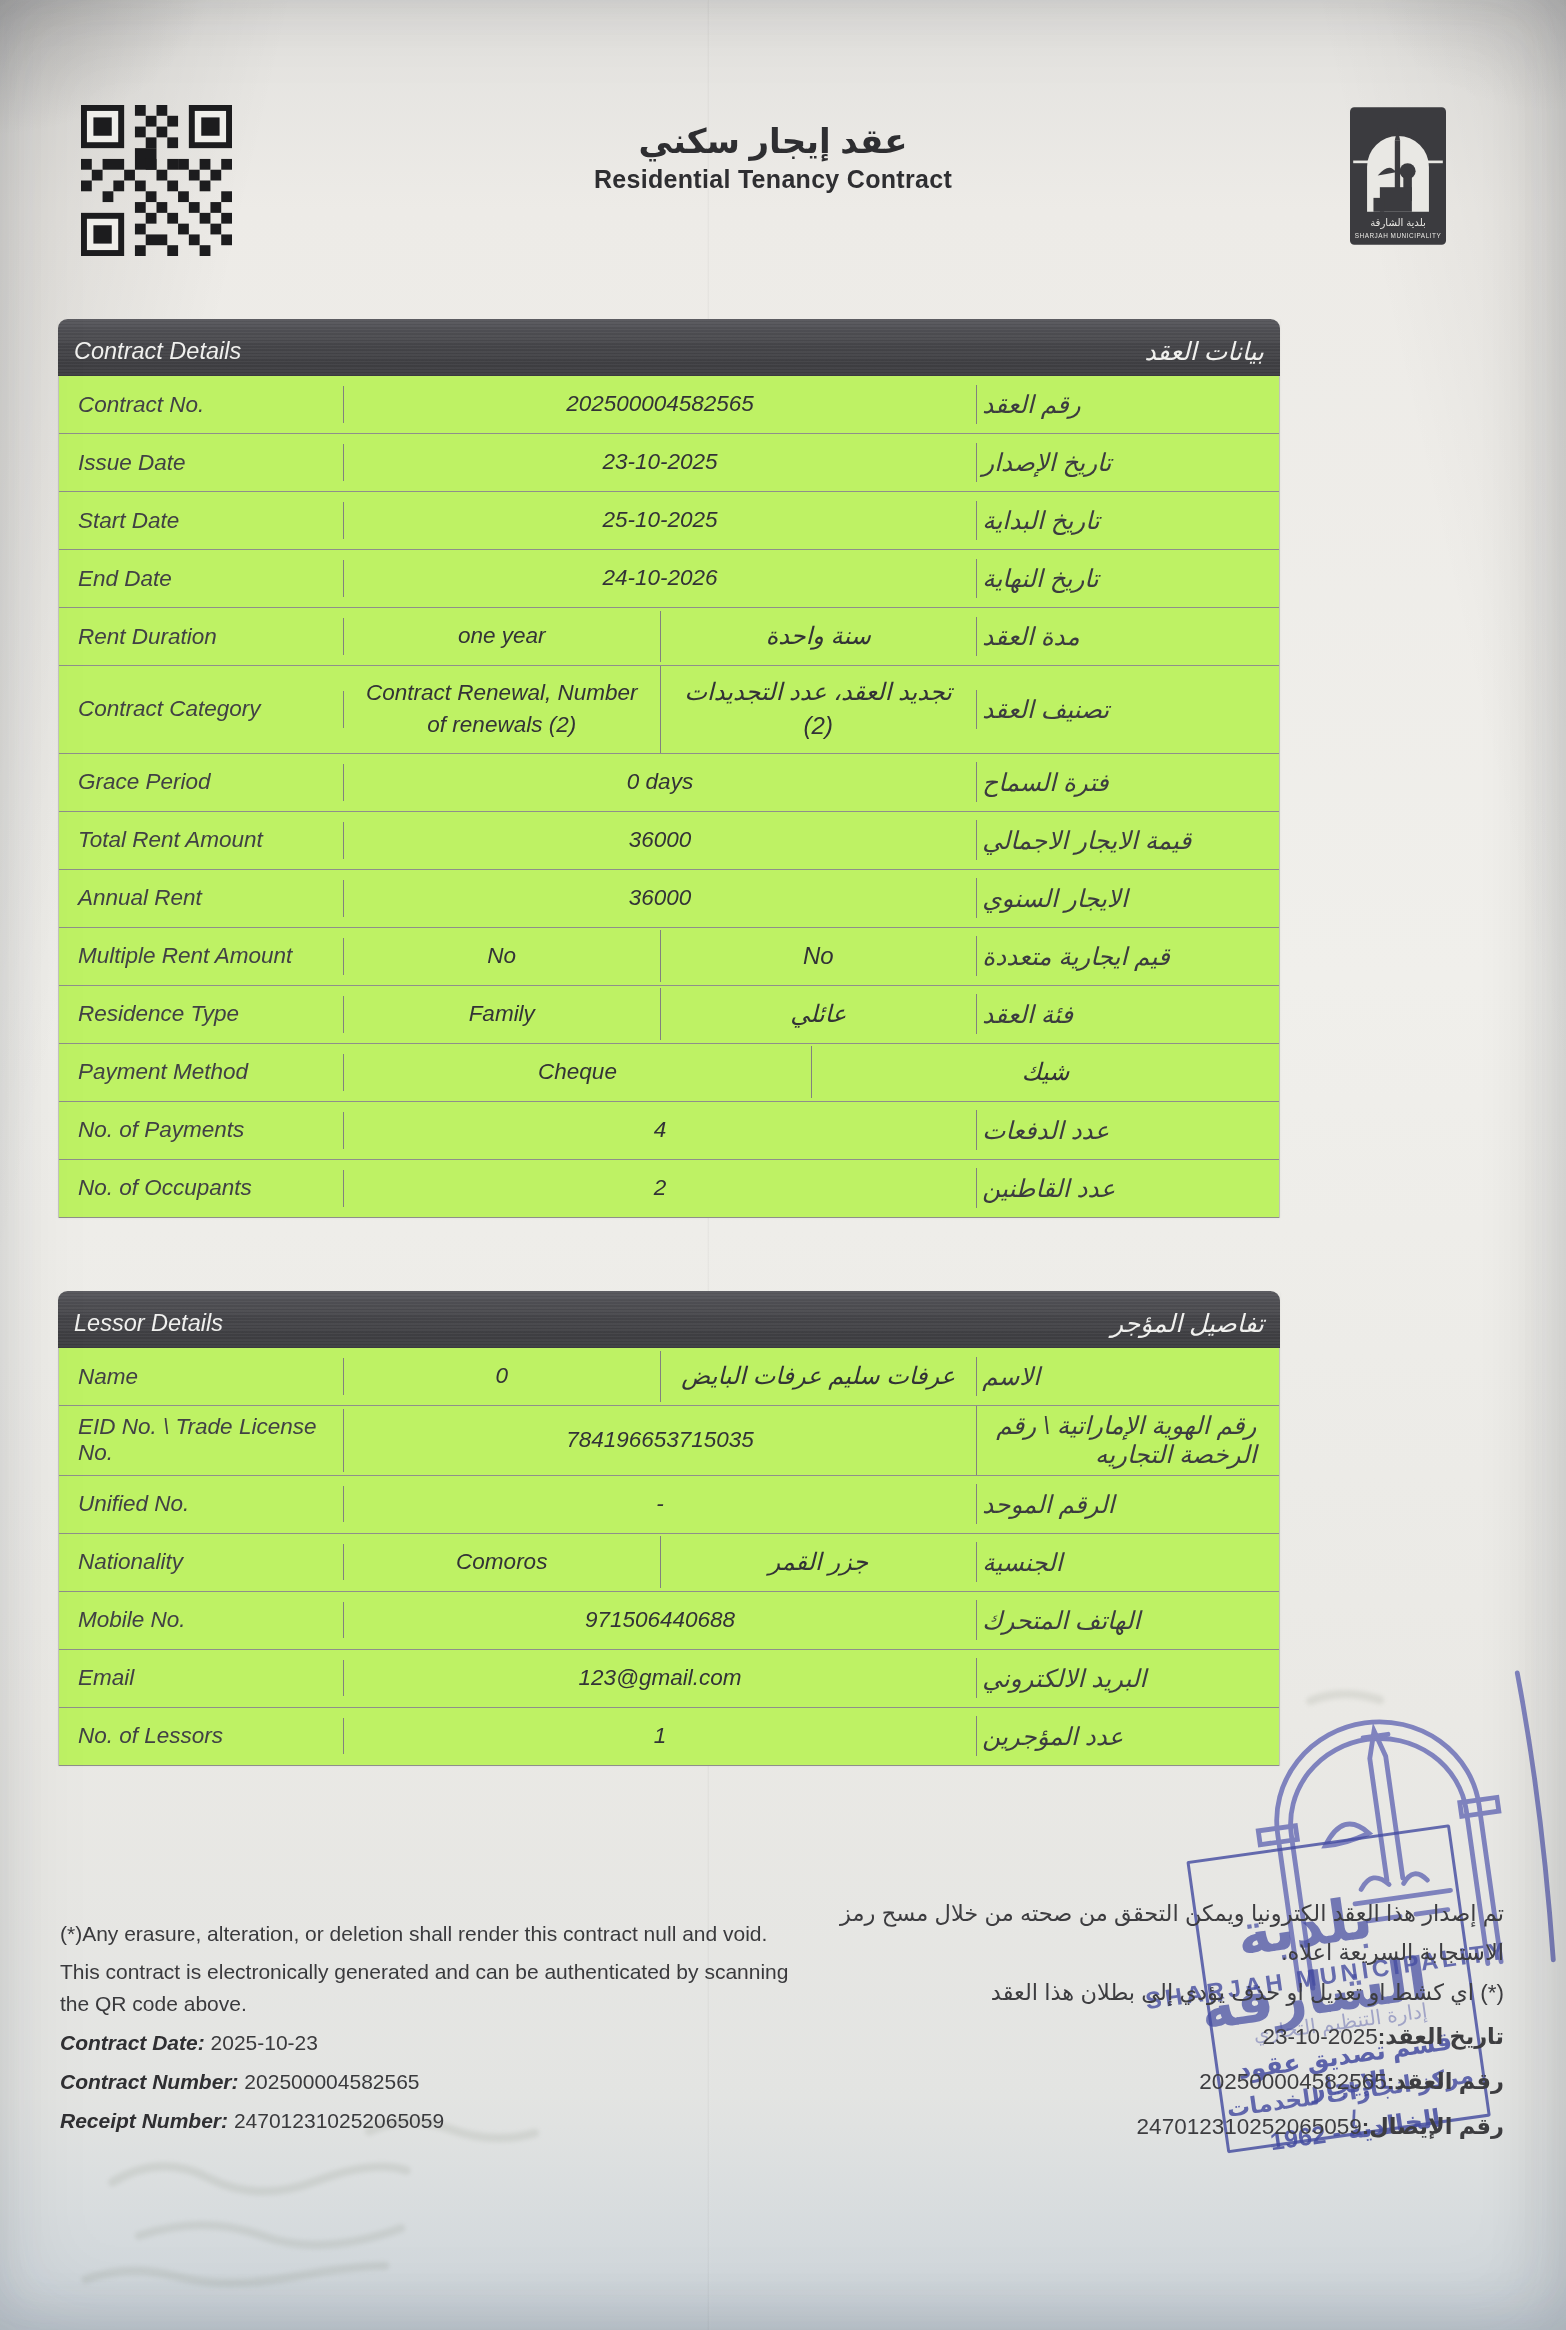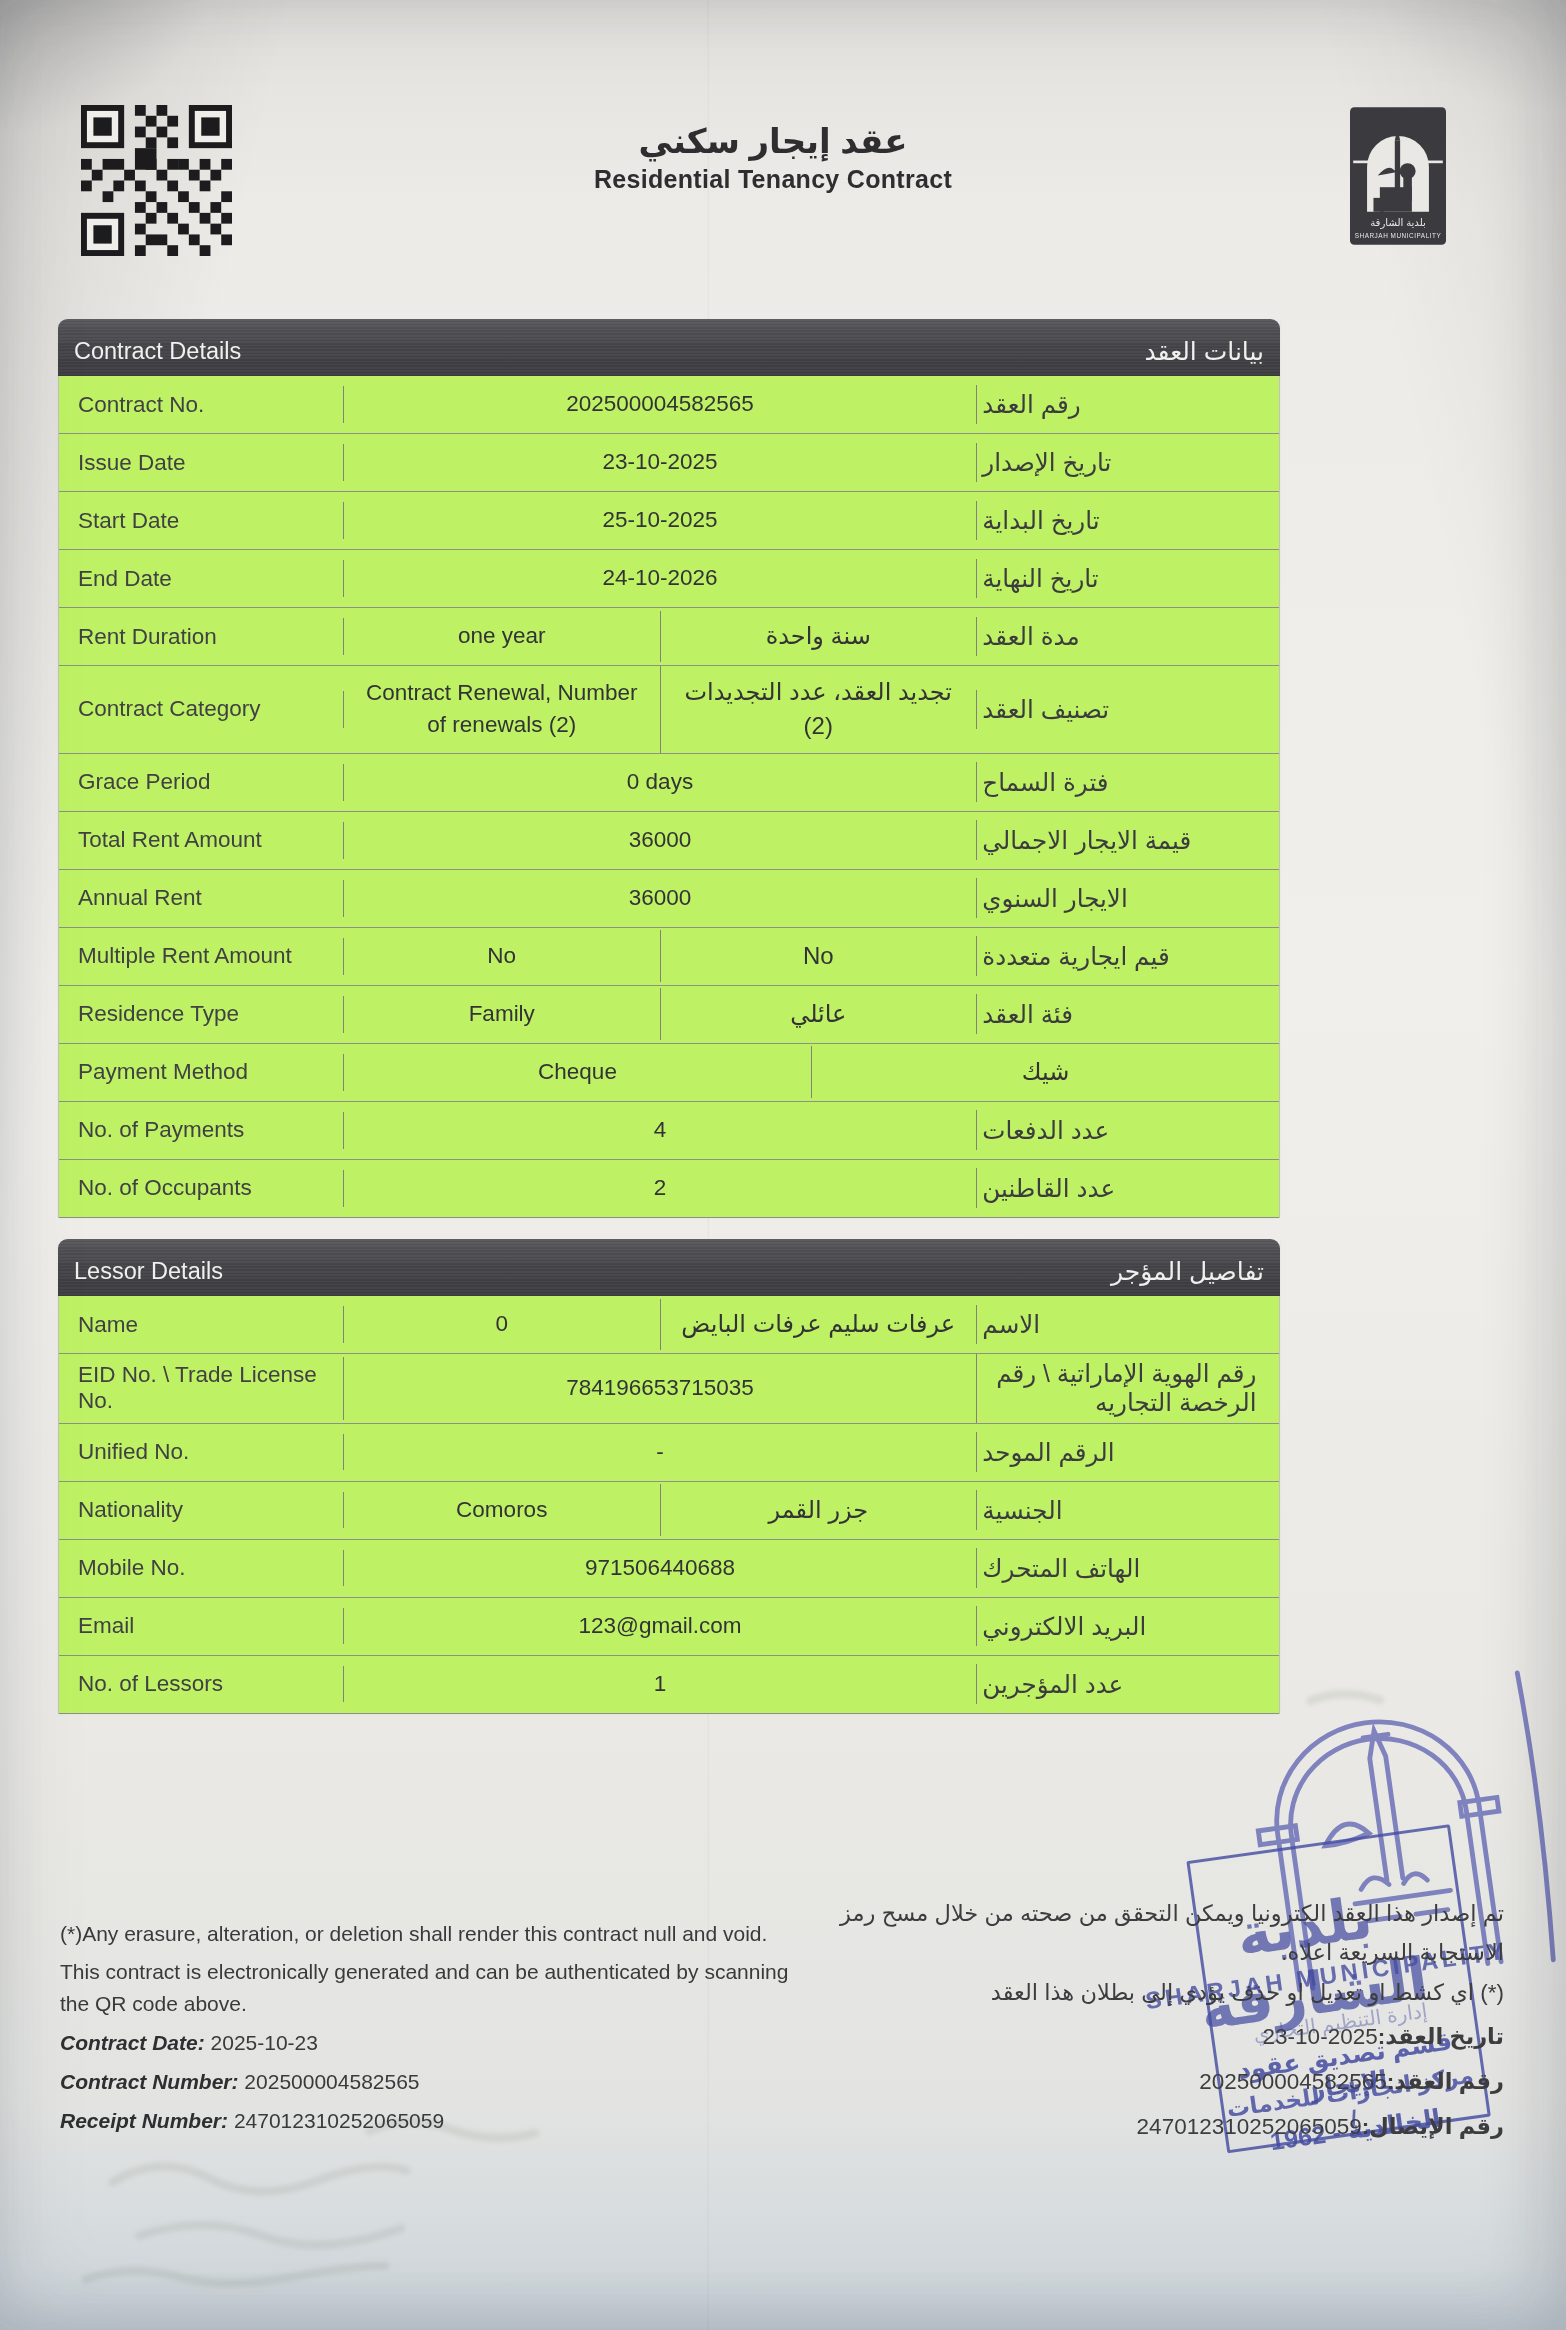--- a/index.html
+++ b/index.html
@@ -18,23 +18,23 @@
     background:linear-gradient(90deg,rgba(0,0,0,0),rgba(0,0,0,.035),rgba(255,255,255,.05),rgba(0,0,0,0));}
 
   
   .qr{position:absolute;left:81px;top:105px;width:151px;height:151px;}
   .titles{position:absolute;left:516px;top:122px;width:514px;text-align:center;color:#2e2e31;}
   .title-ar{font-size:34px;font-weight:700;direction:rtl;line-height:1.15;}
   .title-en{font-size:25px;font-weight:700;margin-top:4px;letter-spacing:0.3px;}
   .logo{position:absolute;left:1350px;top:107px;width:96px;height:138px;}
 
   
-  .table{position:absolute;left:58px;width:1222px;box-shadow:0 1.1px 2.1px rgba(0,0,0,.05);}
+  .table{position:absolute;left:58px;width:1222px;box-shadow:0 1.1px 2.1px rgba(0,0,0,.05);font-style:italic;}
   #contract-table{top:319px;}
-  #lessor-table{top:1239px;}
+  #lessor-table{top:1291px;}
   .bar{height:57px;background:
       repeating-linear-gradient(180deg,rgba(255,255,255,.03) 0 1.6px,rgba(0,0,0,.04) 1.6px 3.2px),
       linear-gradient(180deg,#58585d 0%,#47474b 45%,#3c3c40 100%);
     border-radius:9.6px 9.6px 0 0;color:#f0f0ee;display:flex;justify-content:space-between;
     align-items:center;padding:7.5px 16px 0 16px;box-sizing:border-box;}
   .bar .en{font-size:23.5px;}
   .bar .ar{font-size:25px;direction:rtl;}
   .tbody{background:#f6f5f2;border-left:1.1px solid #c2c2bd;border-right:1.1px solid #c2c2bd;}
   .row{display:flex;align-items:center;min-height:57px;border-bottom:1.6px solid #8f8f8b;background:#bef264;}
   .cell-en{width:285px;flex:0 0 auto;border-right:1.1px solid #82827e;display:flex;align-items:center;

